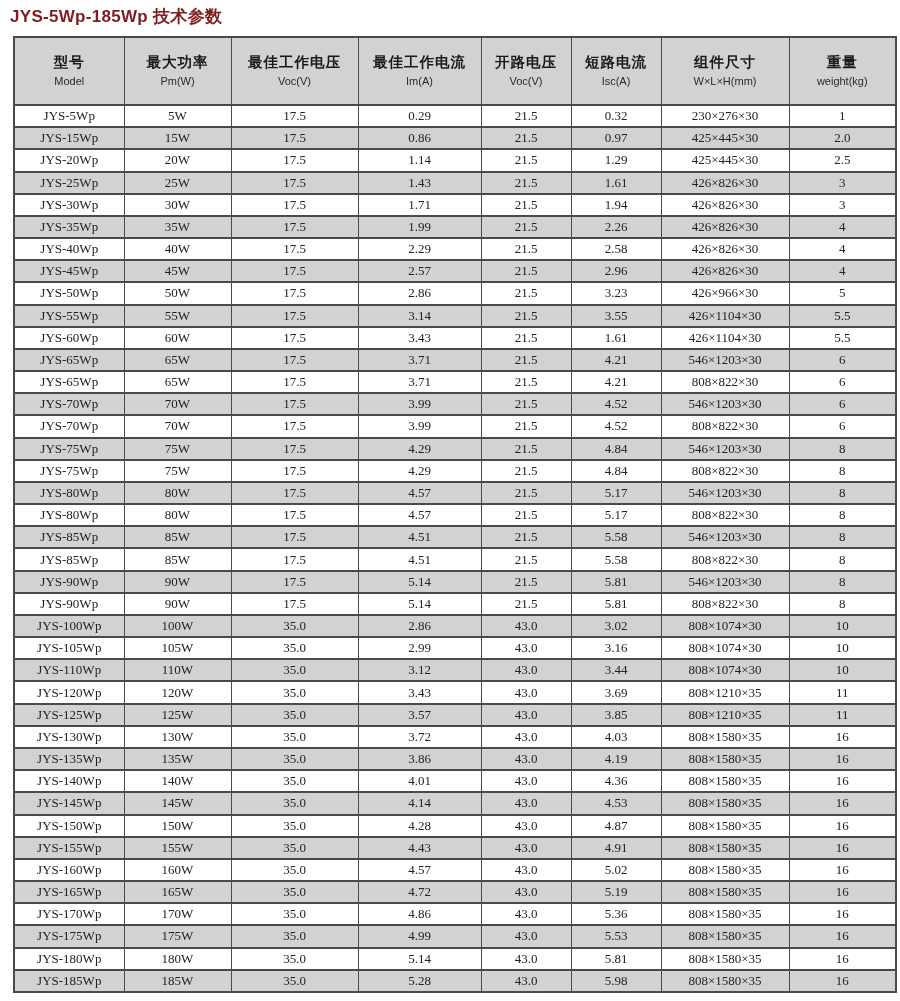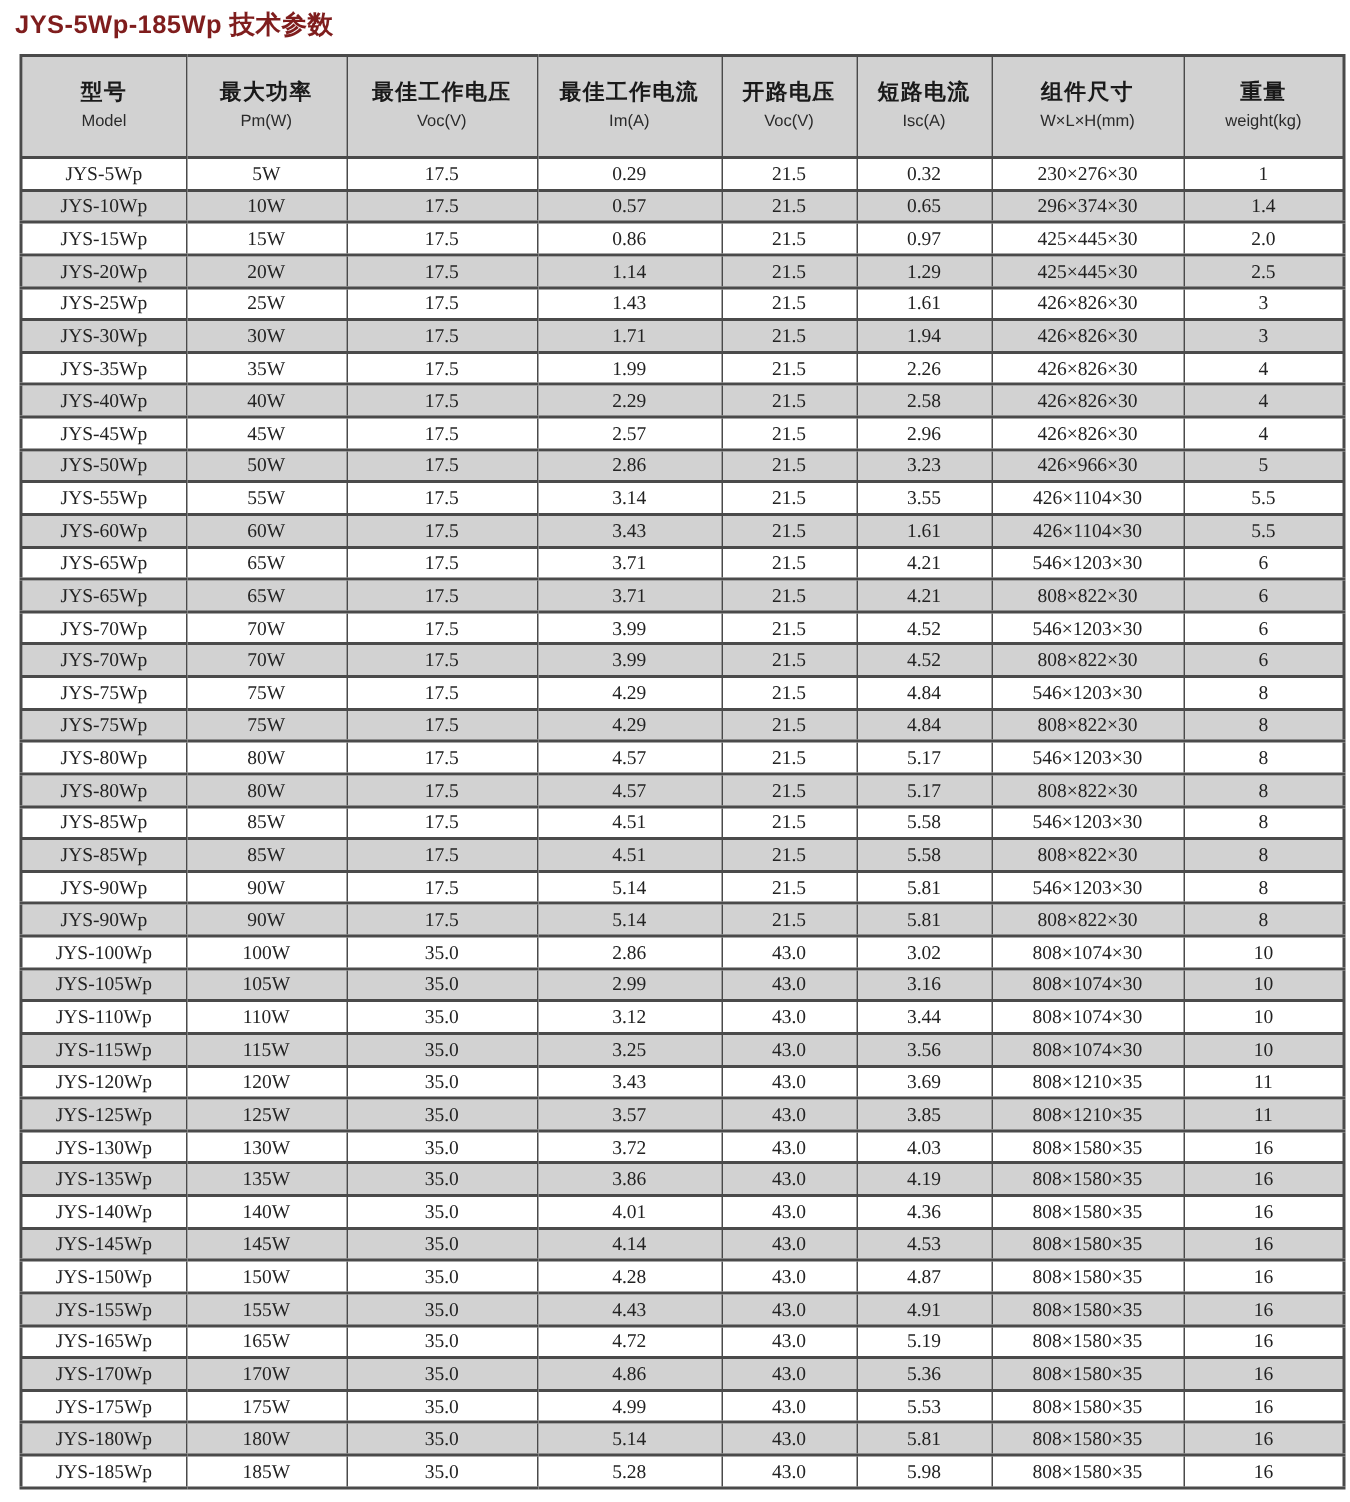--- a/index.html
+++ b/index.html
@@ -111,30 +111,20 @@
         <td>JYS-5Wp</td>
         <td>5W</td>
         <td>17.5</td>
         <td>0.29</td>
         <td>21.5</td>
         <td>0.32</td>
         <td>230×276×30</td>
         <td>1</td>
       </tr>
       <tr>
-        <td>JYS-10Wp</td>
-        <td>10W</td>
-        <td>17.5</td>
-        <td>0.57</td>
-        <td>21.5</td>
-        <td>0.65</td>
-        <td>296×374×30</td>
-        <td>1.4</td>
-      </tr>
-      <tr>
         <td>JYS-15Wp</td>
         <td>15W</td>
         <td>17.5</td>
         <td>0.86</td>
         <td>21.5</td>
         <td>0.97</td>
         <td>425×445×30</td>
         <td>2.0</td>
       </tr>
       <tr>
@@ -371,30 +361,20 @@
         <td>JYS-110Wp</td>
         <td>110W</td>
         <td>35.0</td>
         <td>3.12</td>
         <td>43.0</td>
         <td>3.44</td>
         <td>808×1074×30</td>
         <td>10</td>
       </tr>
       <tr>
-        <td>JYS-115Wp</td>
-        <td>115W</td>
-        <td>35.0</td>
-        <td>3.25</td>
-        <td>43.0</td>
-        <td>3.56</td>
-        <td>808×1074×30</td>
-        <td>10</td>
-      </tr>
-      <tr>
         <td>JYS-120Wp</td>
         <td>120W</td>
         <td>35.0</td>
         <td>3.43</td>
         <td>43.0</td>
         <td>3.69</td>
         <td>808×1210×35</td>
         <td>11</td>
       </tr>
       <tr>
@@ -457,20 +437,30 @@
         <td>808×1580×35</td>
         <td>16</td>
       </tr>
       <tr>
         <td>JYS-155Wp</td>
         <td>155W</td>
         <td>35.0</td>
         <td>4.43</td>
         <td>43.0</td>
         <td>4.91</td>
+        <td>808×1580×35</td>
+        <td>16</td>
+      </tr>
+      <tr>
+        <td>JYS-160Wp</td>
+        <td>160W</td>
+        <td>35.0</td>
+        <td>4.57</td>
+        <td>43.0</td>
+        <td>5.02</td>
         <td>808×1580×35</td>
         <td>16</td>
       </tr>
       <tr>
         <td>JYS-165Wp</td>
         <td>165W</td>
         <td>35.0</td>
         <td>4.72</td>
         <td>43.0</td>
         <td>5.19</td>

